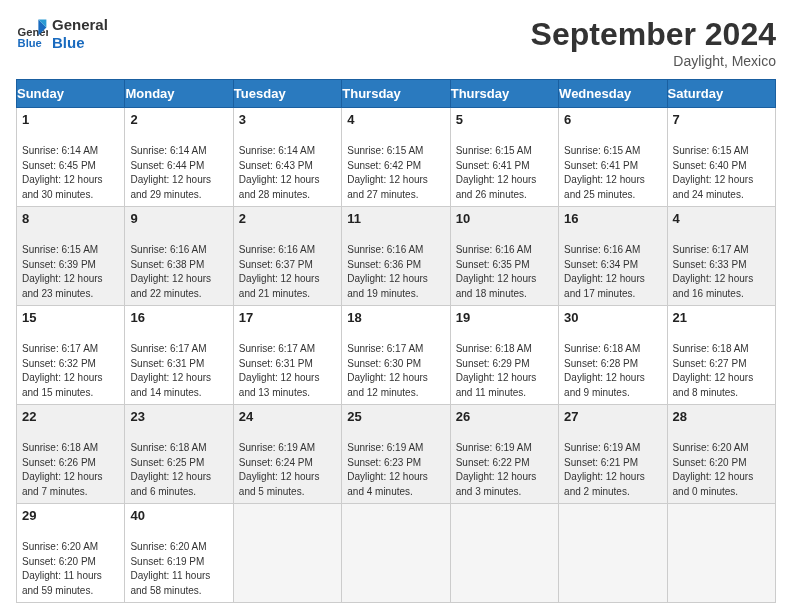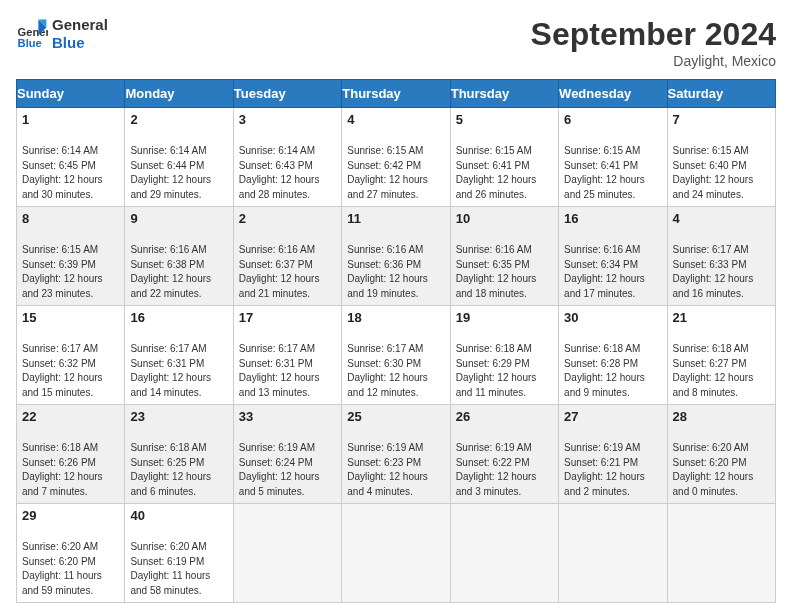--- a/index.html
+++ b/index.html
@@ -274,21 +274,21 @@
 and 7 minutes.</div>
         </td>
         <td>
           <span class="day-num">23</span>
           <div class="day-info" style="white-space: pre-line;">Sunrise: 6:18 AM
 Sunset: 6:25 PM
 Daylight: 12 hours
 and 6 minutes.</div>
         </td>
         <td>
-          <span class="day-num">33</span>
+          <span class="day-num">24</span>
           <div class="day-info" style="white-space: pre-line;">Sunrise: 6:19 AM
 Sunset: 6:24 PM
 Daylight: 12 hours
 and 5 minutes.</div>
         </td>
         <td>
           <span class="day-num">25</span>
           <div class="day-info" style="white-space: pre-line;">Sunrise: 6:19 AM
 Sunset: 6:23 PM
 Daylight: 12 hours

